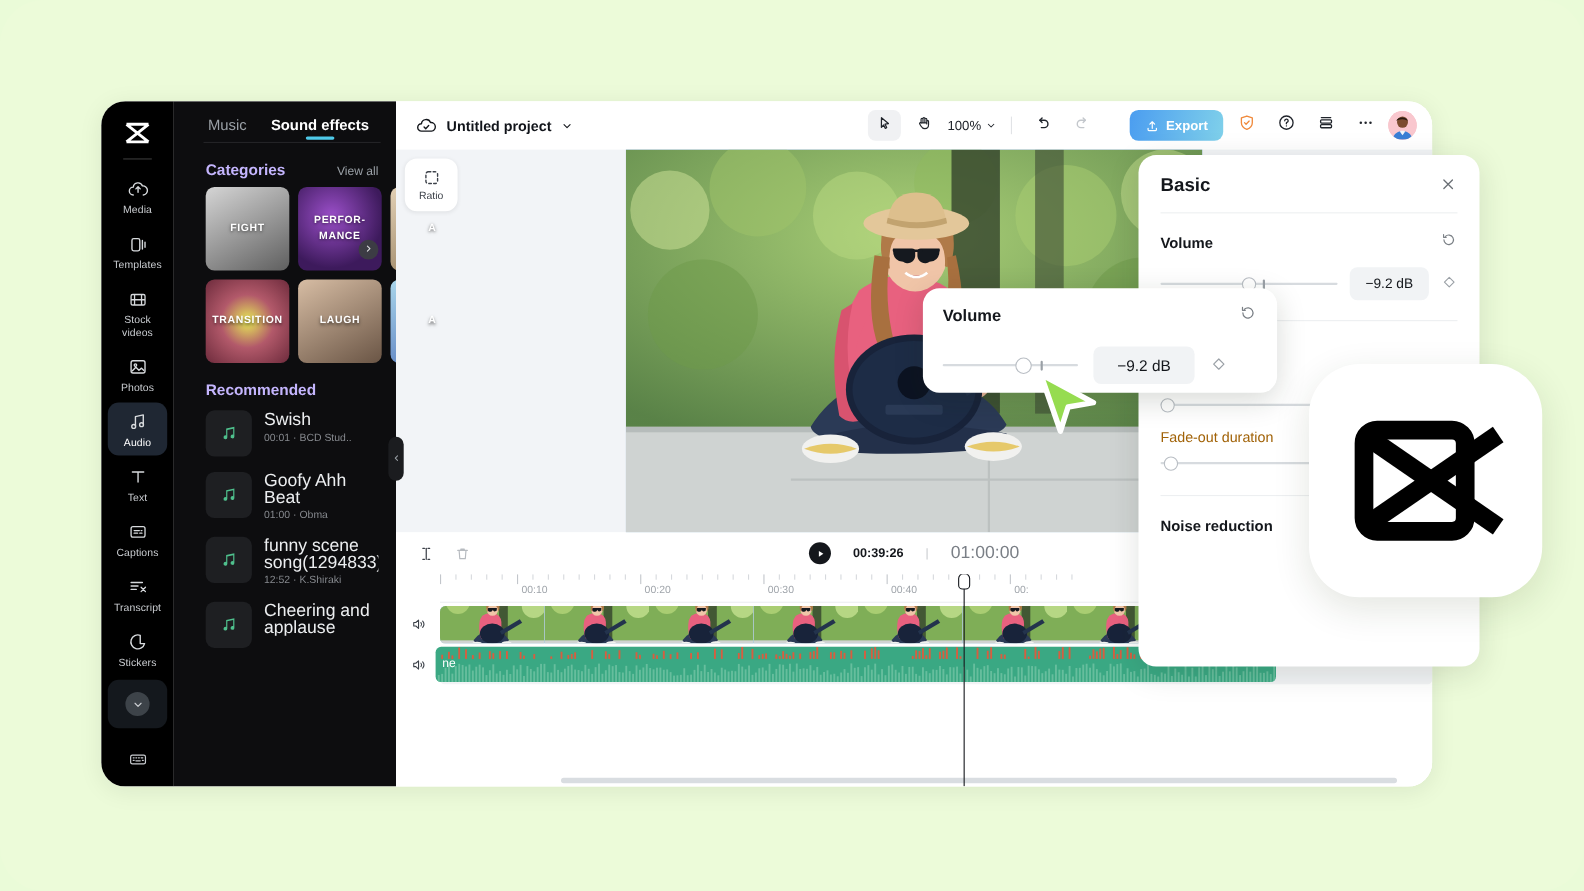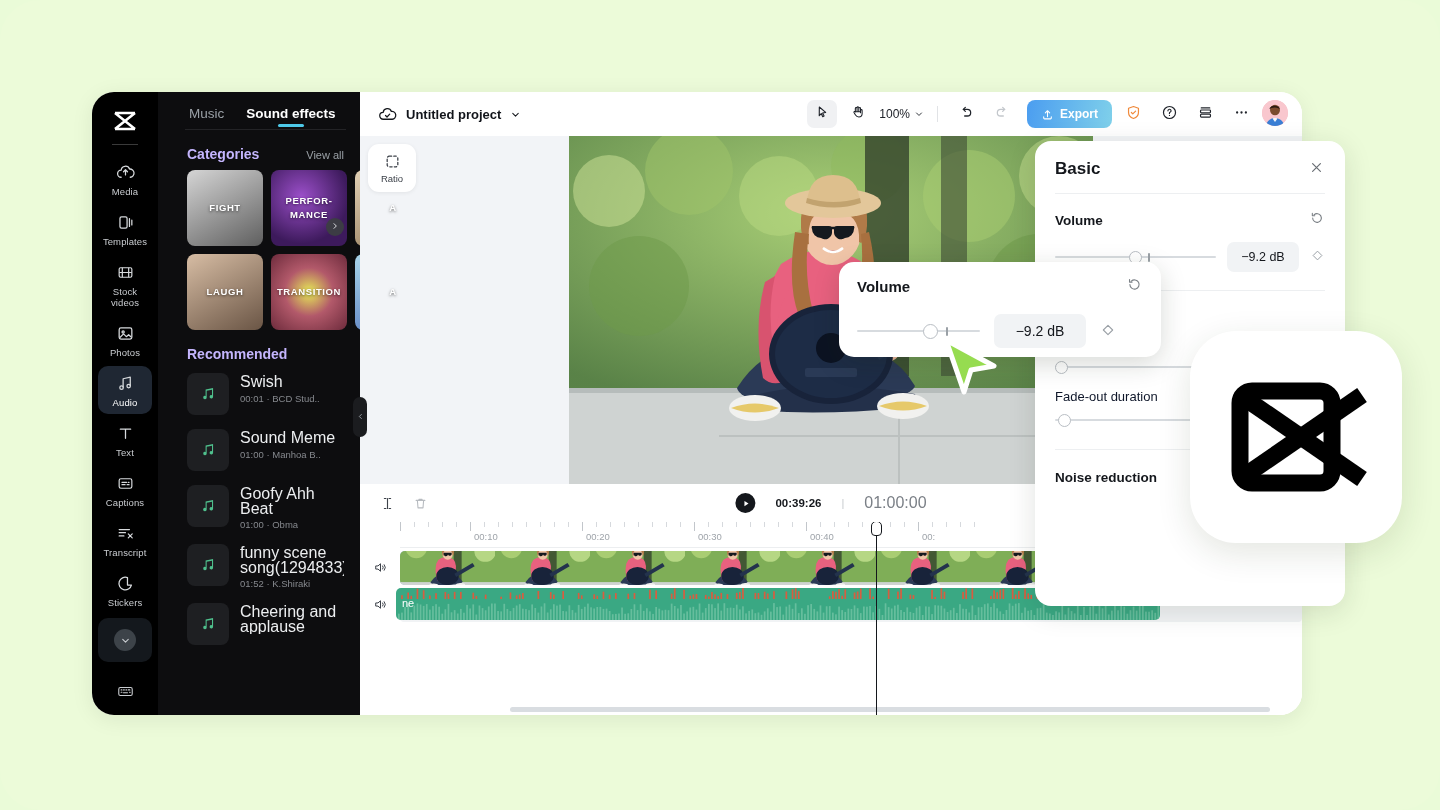--- a/index.html
+++ b/index.html
@@ -109,29 +109,29 @@
   .panel-collapse {
     position:absolute; right:-7px; top:305px; width:14px;height:40px;
     background:#1b1c1f;border-radius:7px;display:flex;align-items:center;justify-content:center;
     color:#9aa0a6;font-size:9px;z-index:9;cursor:pointer;
   }
 
   
   .work { flex:1; display:flex; flex-direction:column; background:#ffffff; position:relative;}
 
   
-  .topbar { height:44px; display:flex; align-items:center; padding: 0 14px 0 18px; gap:2px; flex:0 0 44px;}
+  .topbar { height:44px; display:flex; align-items:center; padding: 0 14px 0 18px; gap:20px; flex:0 0 44px;}
   .tb-left { display:flex; align-items:center; gap:9px;}
   .proj-name { font-size:13px; font-weight:bold; color:#11141a;}
   .tb-center { margin-left:auto; display:flex; align-items:center; gap:6px;}
   .tb-btn { width:30px;height:28px;border-radius:7px;display:flex;align-items:center;justify-content:center;color:#20242b;cursor:pointer;}
   .tb-btn.sel { background:#f0f1f3; }
   .zoomlvl { font-size:12px;color:#20242b; display:flex;align-items:center;gap:4px;cursor:pointer;}
   .vsep { width:1px;height:16px;background:#e1e3e6;margin:0 7px;}
-  .tb-right { display:flex; align-items:flex-start; gap:6px; margin-left:8px;}
+  .tb-right { display:flex; align-items:center; gap:6px; margin-left:8px;}
   .export-btn {
     height:28px; padding: 0 14px; border-radius:8px; border:none; cursor:pointer;
     background:linear-gradient(100deg,#4b9df0,#7fd0ea);
     color:#fff; font-size:12px; font-weight:bold; font-family:inherit;
     display:flex;align-items:center;gap:6px;
   }
   .avatar {
     width:26px;height:26px;border-radius:50%;overflow:hidden;cursor:pointer;
     background:#f6c1c6; position:relative; flex:0 0 26px;
   }
@@ -190,21 +190,21 @@
     background:#fff; border-radius:16px; z-index:30;
     box-shadow: 0 6px 28px rgba(30,40,20,.13);
     padding: 18px 0 0 0;
   }
   .bp-head { display:flex; align-items:flex-end; justify-content:space-between; padding: 0 20px 14px;}
   .bp-title { font-size:17px; font-weight:bold; color:#14171c;}
   .bp-x { color:#6b7076; cursor:pointer; font-size:17px; line-height:1;}
   .bp-rule { height:1px; background:#edeff1; margin:0 20px;}
   .bp-row { display:flex; align-items:center; justify-content:space-between; padding: 16px 20px 0;}
   .bp-lbl { font-size:13.5px; color:#14171c; font-weight:bold;}
-  .bp-lbl.dim { color:#0f172a; font-weight:normal; font-size:13px;}
+  .bp-lbl.dim { color:#a16207; font-weight:normal; font-size:13px;}
   .bp-reset { color:#7b8086; cursor:pointer;}
   .bp-ctrl { display:flex; align-items:center; gap:11px; padding: 12px 20px 0;}
   .sl { flex:1; height:14px; position:relative; display:flex; align-items:center;}
   .sl-track { height:2px; width:100%; background:#d7dbdf; border-radius:2px;}
   .sl-knob { position:absolute; width:13px;height:13px;border-radius:50%;background:#fff;border:1.4px solid #b9bec4;}
   .sl-mark { position:absolute; width:2px;height:9px;background:#9aa0a6;border-radius:1px;}
   .val-chip {
     min-width:72px; height:30px; background:#f1f3f5; border-radius:7px;
     display:flex; align-items:center; justify-content:center;
     font-size:12.5px; color:#14171c;
@@ -377,25 +377,25 @@
         <div class="cat-grid">
           <div class="cat" style="background:linear-gradient(150deg,#d5d5d5,#5f5f5f)">
             <span>FIGHT</span>
           </div>
           <div class="cat" style="background:radial-gradient(circle at 40% 35%, #9b4fc9, #3d1a5c 70%)">
             <span>PERFOR-MANCE</span>
           </div>
           <div class="cat" style="background:linear-gradient(160deg,#e2d0b5,#97805f)">
             <span>A</span>
           </div>
+          <div class="cat" style="background:radial-gradient(circle at 50% 50%, #ddd05a 8%, #b2596a 45%, #6d2b3c 100%)">
+            <span>TRANSITION</span>
+          </div>
           <div class="cat" style="background:linear-gradient(150deg,#d7bda4,#6a5545)">
             <span>LAUGH</span>
-          </div>
-          <div class="cat" style="background:radial-gradient(circle at 50% 50%, #ddd05a 8%, #b2596a 45%, #6d2b3c 100%)">
-            <span>TRANSITION</span>
           </div>
           <div class="cat" style="background:linear-gradient(180deg,#a9d5ea,#6a8fc8)">
             <span>A</span>
           </div>
         </div>
         <div class="cat-next">
           <span>
             <svg width="8" height="8" viewBox="0 0 24 24" fill="none" stroke="currentColor" stroke-width="3" stroke-linecap="round" stroke-linejoin="round">
                 <path d="M9 5l7 7-7 7"></path>
               </svg>
@@ -419,44 +419,33 @@
             <div class="rec-meta">00:01 · BCD Stud..</div>
           </div>
         </div>
         <div class="rec-item">
           <div class="rec-thumb">
             <svg width="16" height="16" viewBox="0 0 24 24" fill="currentColor">
                 <path d="M10 17.2V7.2l8-1.7v8.3a2.6 2.6 0 1 0 1.6 2.4V3L8.4 5.4v9.5a2.6 2.6 0 1 0 1.6 2.3z"></path>
               </svg>
           </div>
           <div class="rec-txt">
-            <div class="rec-name">Sound Meme</div>
-            <div class="rec-meta">01:00 · Manhoa B..</div>
+            <div class="rec-name" style="width:96px">Goofy Ahh Beat</div>
+            <div class="rec-meta">01:00 · Obma</div>
           </div>
         </div>
         <div class="rec-item">
           <div class="rec-thumb">
             <svg width="16" height="16" viewBox="0 0 24 24" fill="currentColor">
                 <path d="M10 17.2V7.2l8-1.7v8.3a2.6 2.6 0 1 0 1.6 2.4V3L8.4 5.4v9.5a2.6 2.6 0 1 0 1.6 2.3z"></path>
               </svg>
           </div>
           <div class="rec-txt">
-            <div class="rec-name" style="width:96px">Goofy Ahh Beat</div>
-            <div class="rec-meta">01:00 · Obma</div>
-          </div>
-        </div>
-        <div class="rec-item">
-          <div class="rec-thumb">
-            <svg width="16" height="16" viewBox="0 0 24 24" fill="currentColor">
-                <path d="M10 17.2V7.2l8-1.7v8.3a2.6 2.6 0 1 0 1.6 2.4V3L8.4 5.4v9.5a2.6 2.6 0 1 0 1.6 2.3z"></path>
-              </svg>
-          </div>
-          <div class="rec-txt">
             <div class="rec-name" style="width:110px">funny scene song(1294833)</div>
-            <div class="rec-meta">01:52 · K.Shiraki</div>
+            <div class="rec-meta">12:52 · K.Shiraki</div>
           </div>
         </div>
         <div class="rec-item">
           <div class="rec-thumb">
             <svg width="16" height="16" viewBox="0 0 24 24" fill="currentColor">
                 <path d="M10 17.2V7.2l8-1.7v8.3a2.6 2.6 0 1 0 1.6 2.4V3L8.4 5.4v9.5a2.6 2.6 0 1 0 1.6 2.3z"></path>
               </svg>
           </div>
           <div class="rec-txt">
             <div class="rec-name" style="width:100px">Cheering and applause</div>

